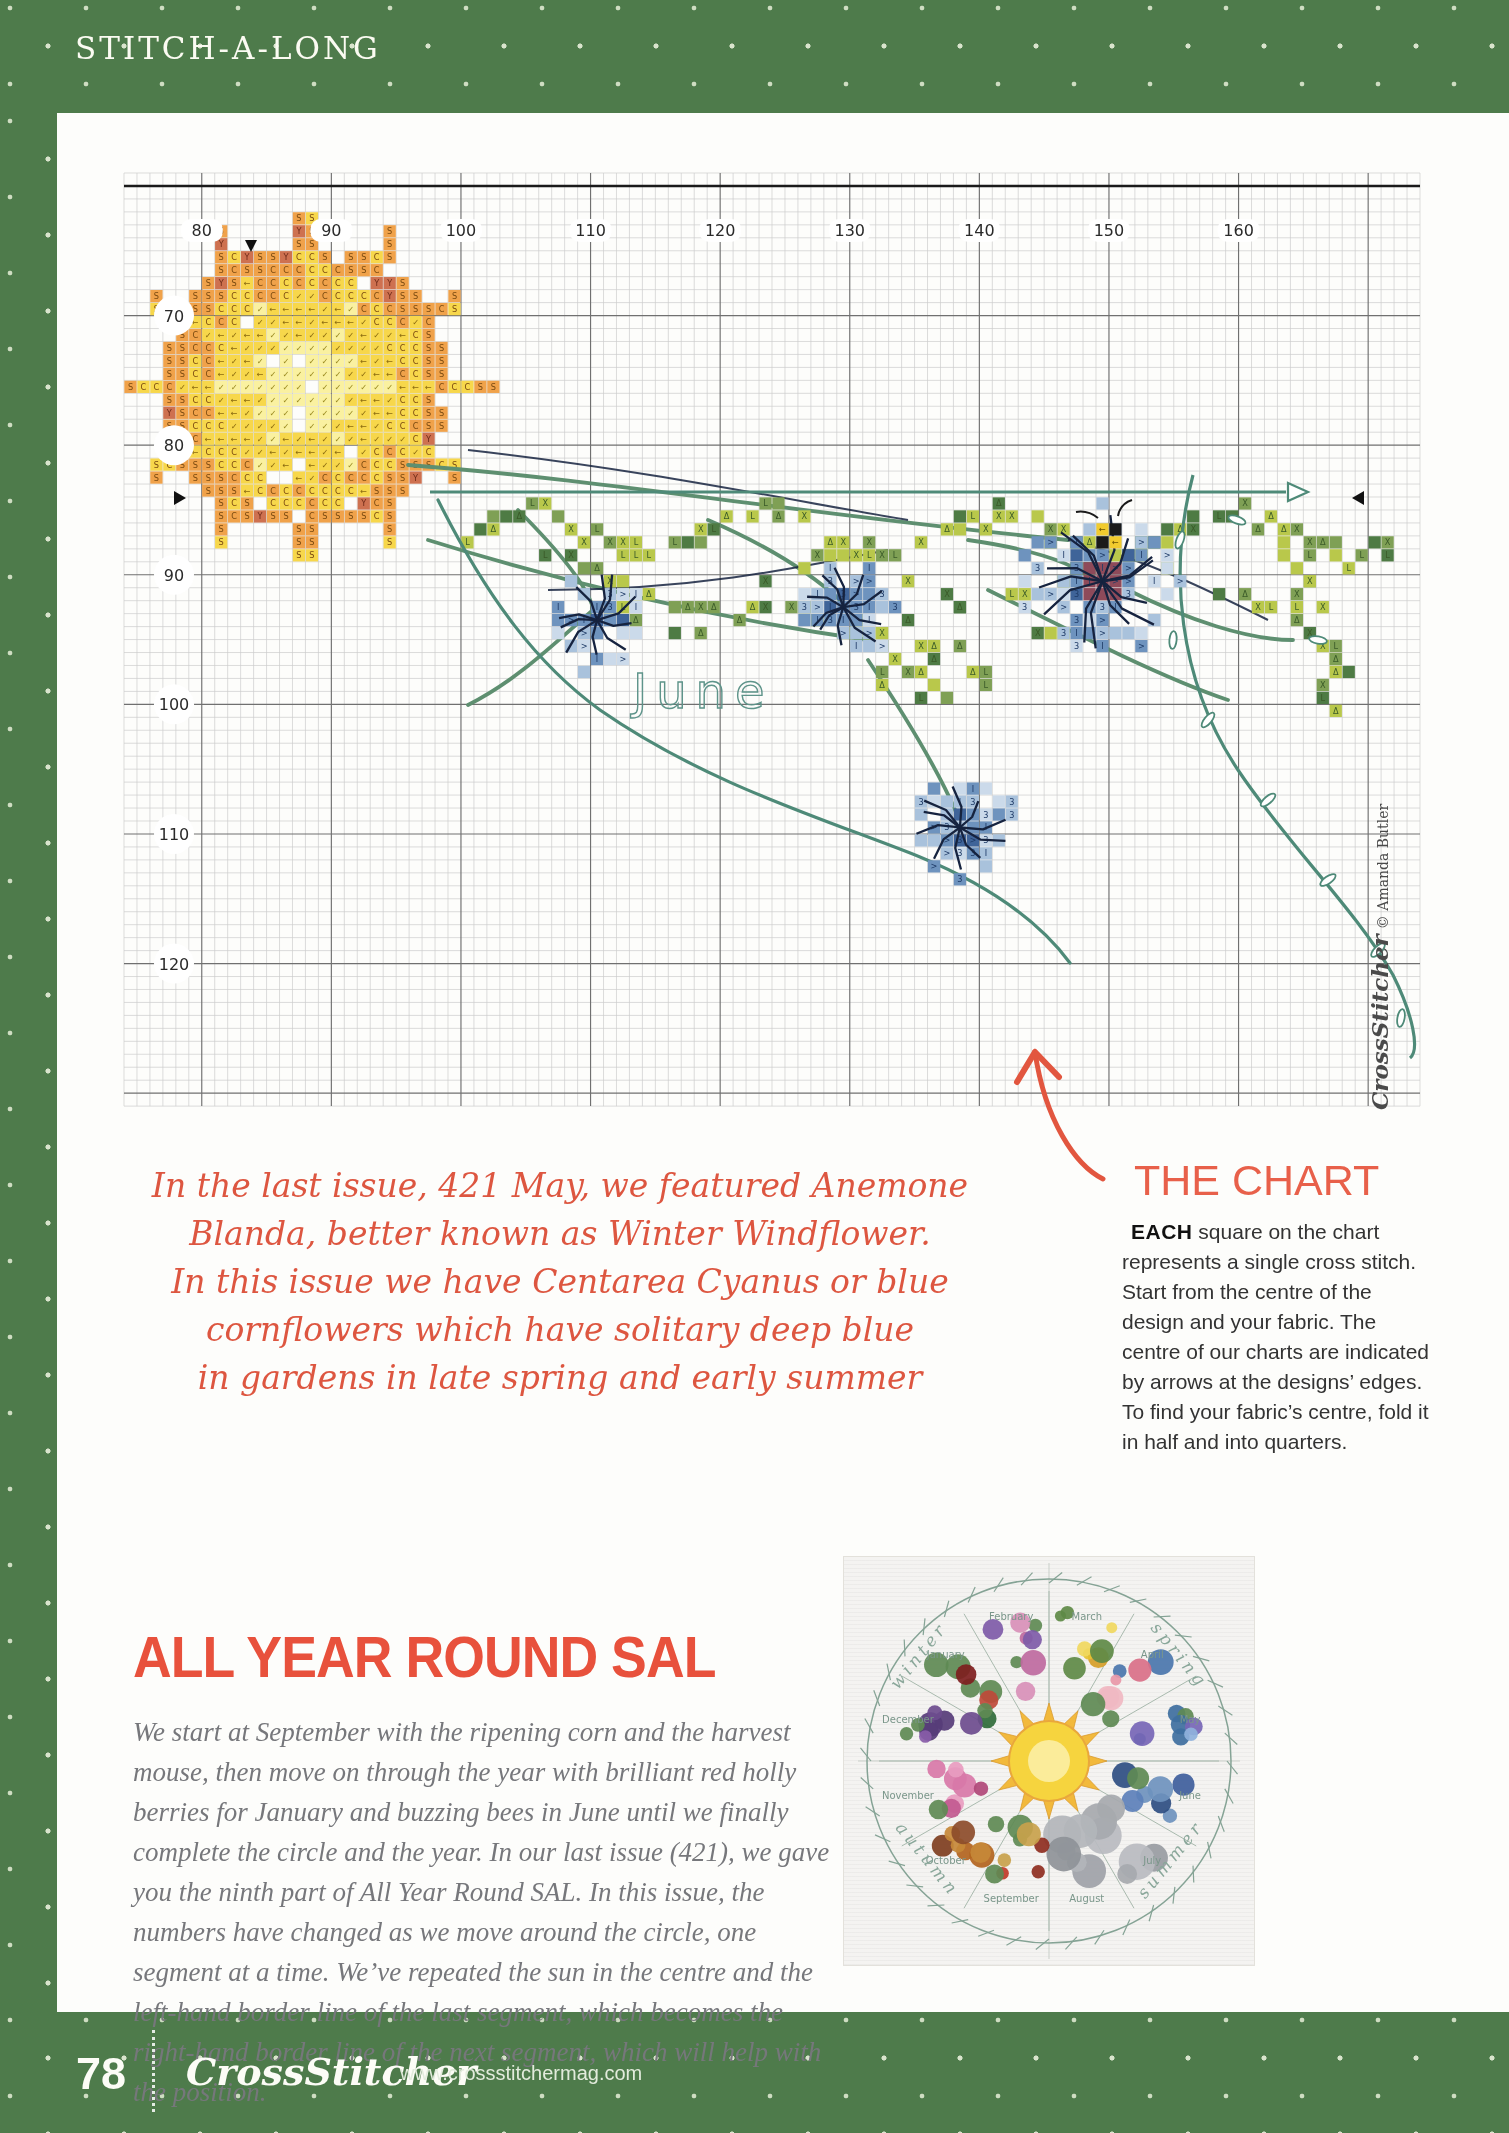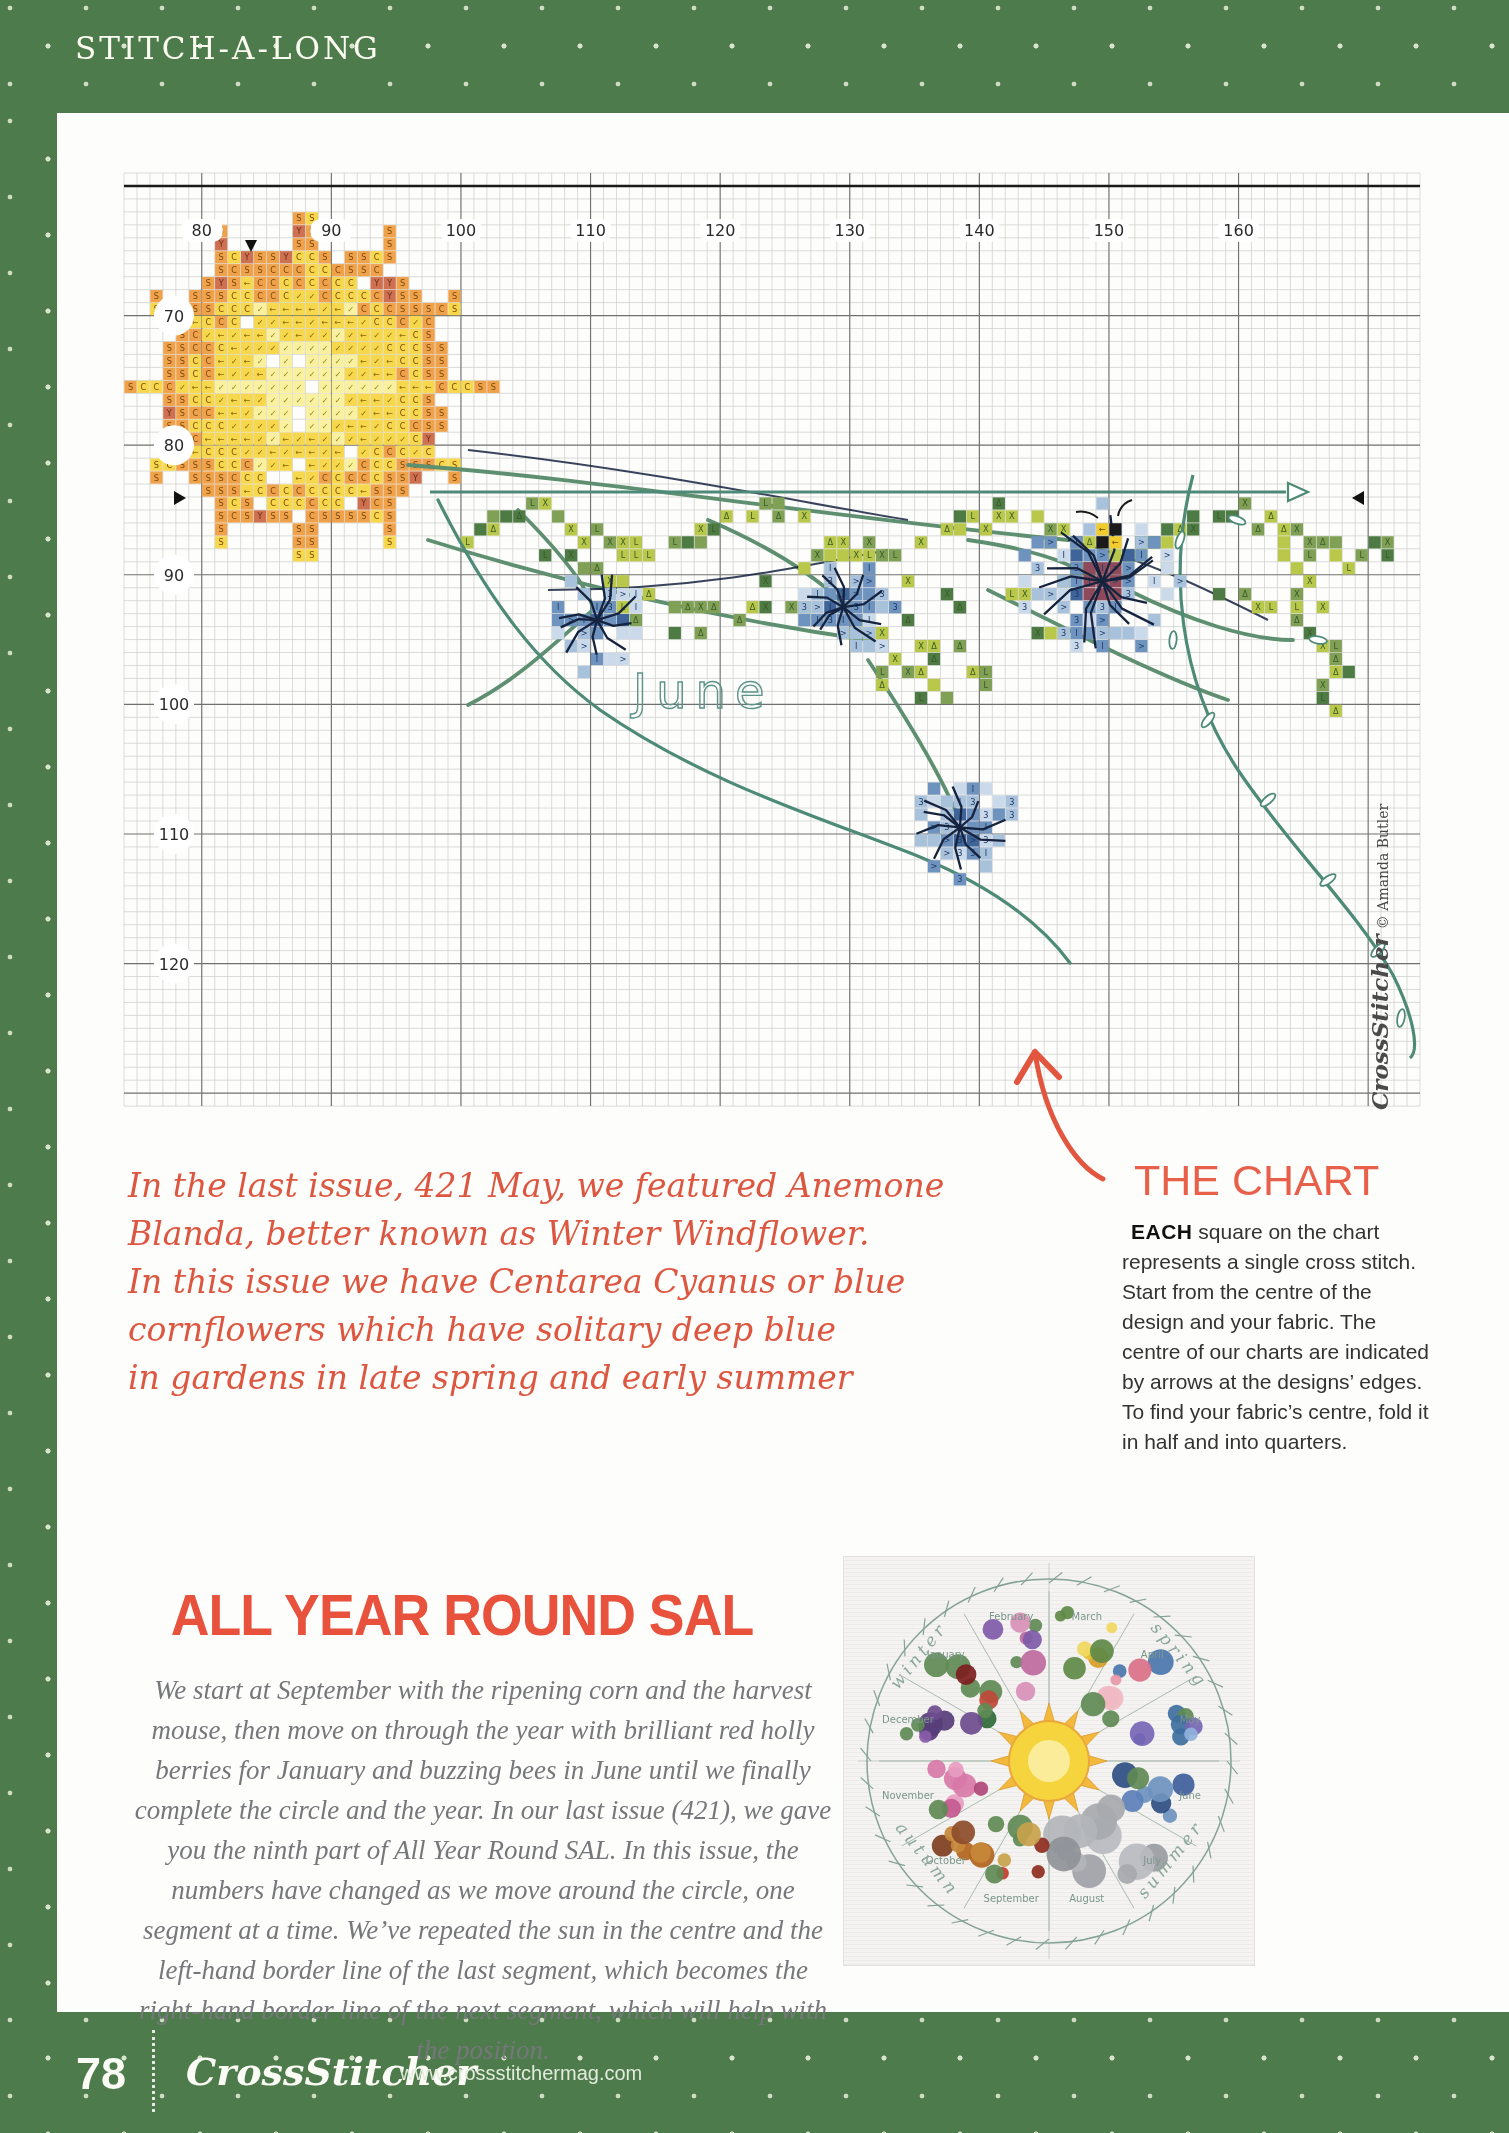--- a/index.html
+++ b/index.html
@@ -14,33 +14,33 @@
      background-position:10px 8px,48px 46px;}
   #border-top{left:0;top:0;width:1509px;height:113px;}
   #border-left{left:0;top:113px;width:57px;height:1899px;}
   #border-bottom{left:0;top:2012px;width:1509px;height:121px;}
   #strap-title{position:absolute;left:75px;top:30px;color:#FBFBF2;
      font-family:"DejaVu Serif","Liberation Serif",serif;font-size:31px;letter-spacing:3px;}
   
   #chart-wrap{position:absolute;left:88px;top:120px;width:1344px;height:1000px;}
   svg text{user-select:none;}
   
-  #handwriting{position:absolute;left:128px;top:1162px;width:900px;text-align:left;
+  #handwriting{position:absolute;left:110px;top:1162px;width:900px;text-align:center;
      color:#DD5640;font-family:"DejaVu Serif","Liberation Serif",serif;font-style:italic;
      font-size:33px;line-height:48px;}
   
   #the-chart{position:absolute;left:1122px;top:1156px;width:310px;}
   #the-chart h2{margin:0 0 12px 12px;color:#E8604A;font-size:43px;font-weight:500;
      letter-spacing:0px;font-family:"Liberation Sans",sans-serif;}
   #the-chart p{margin:0;color:#333;font-size:21px;line-height:30px;}
   #the-chart .lead{font-weight:bold;color:#111;letter-spacing:.5px;margin-left:9px;}
   
   #hand-arrow{position:absolute;left:990px;top:1020px;width:140px;height:180px;}
   
-  #ayr{position:absolute;left:133px;top:1582px;width:700px;text-align:center;}
+  #ayr{position:absolute;left:133px;top:1624px;width:700px;}
   #ayr h1{margin:0;color:#E8513C;font-size:57px;font-weight:800;letter-spacing:-1px;
      transform:scaleX(.94);transform-origin:left;white-space:nowrap;}
   #ayr p{margin:22px 0 0 0;color:#76777B;font-size:27px;line-height:40px;
      font-family:Liberation Serif, serif;font-style:italic;}
   
   #wheel-frame{position:absolute;left:843px;top:1556px;width:412px;height:410px;
      background:#F4F3F1 repeating-linear-gradient(0deg,rgba(110,110,110,.06) 0 1px,rgba(0,0,0,0) 1px 4px);
      border:1px solid #E3E1DB;box-sizing:border-box;}
   
   #footer-num{position:absolute;left:76px;top:2048px;color:#FCFCF6;font-size:45px;font-weight:bold;text-align:right;}

